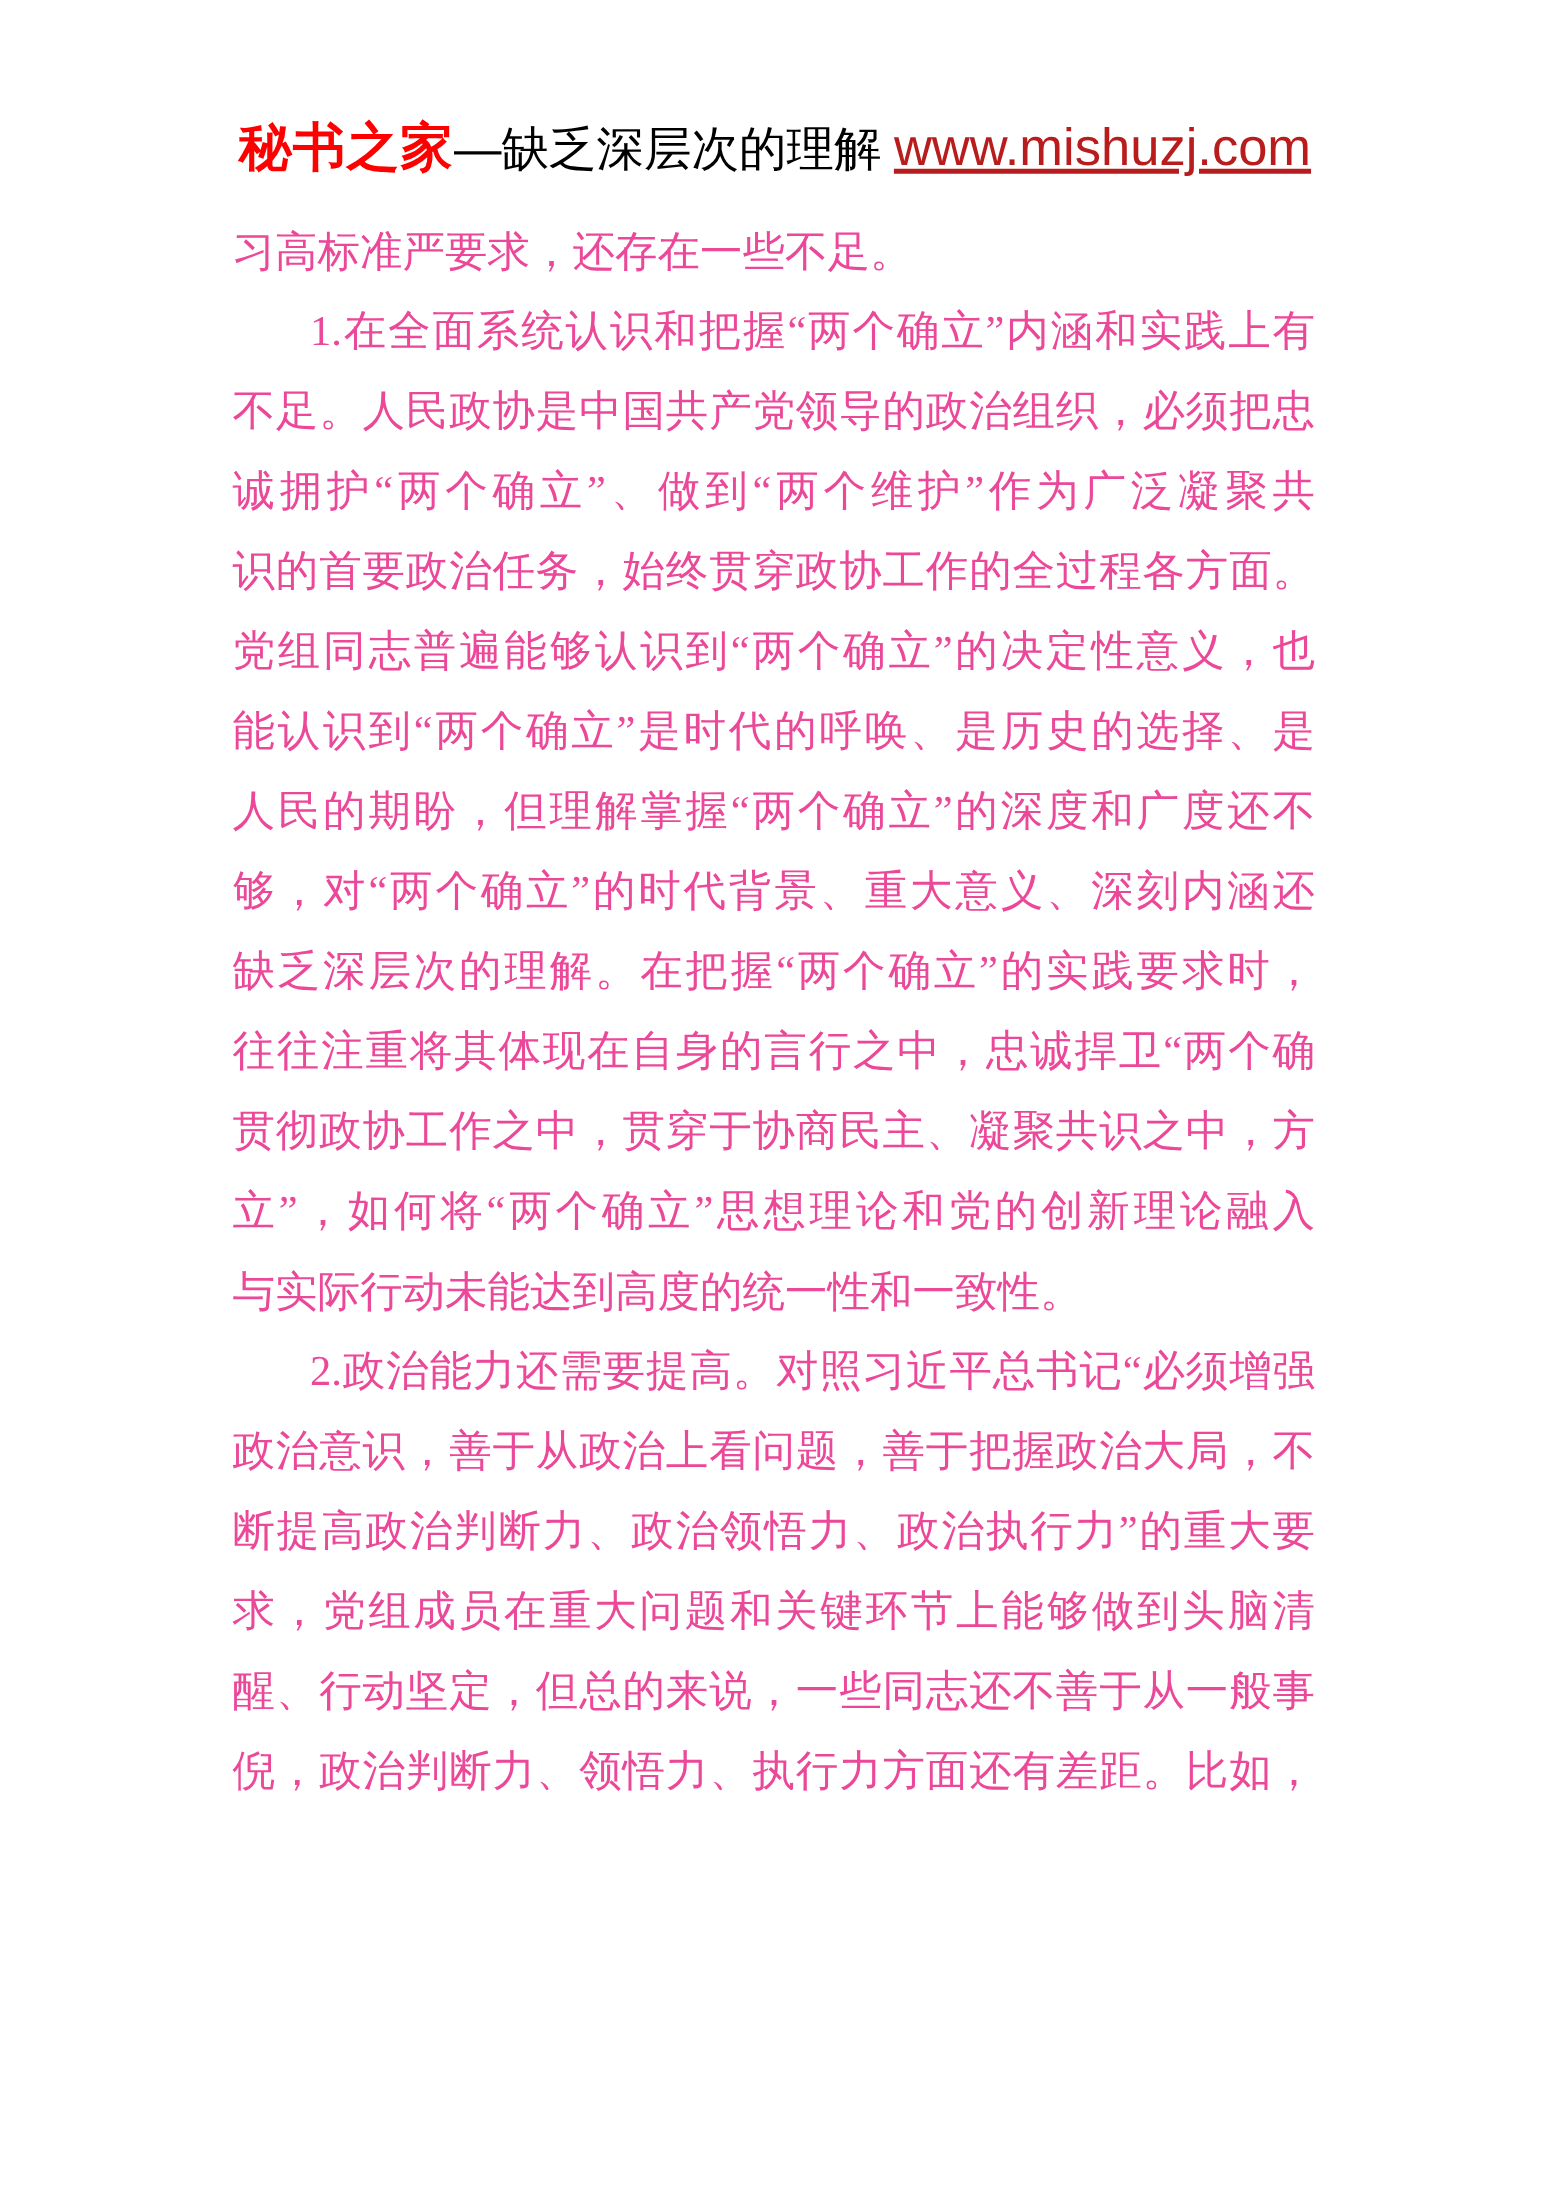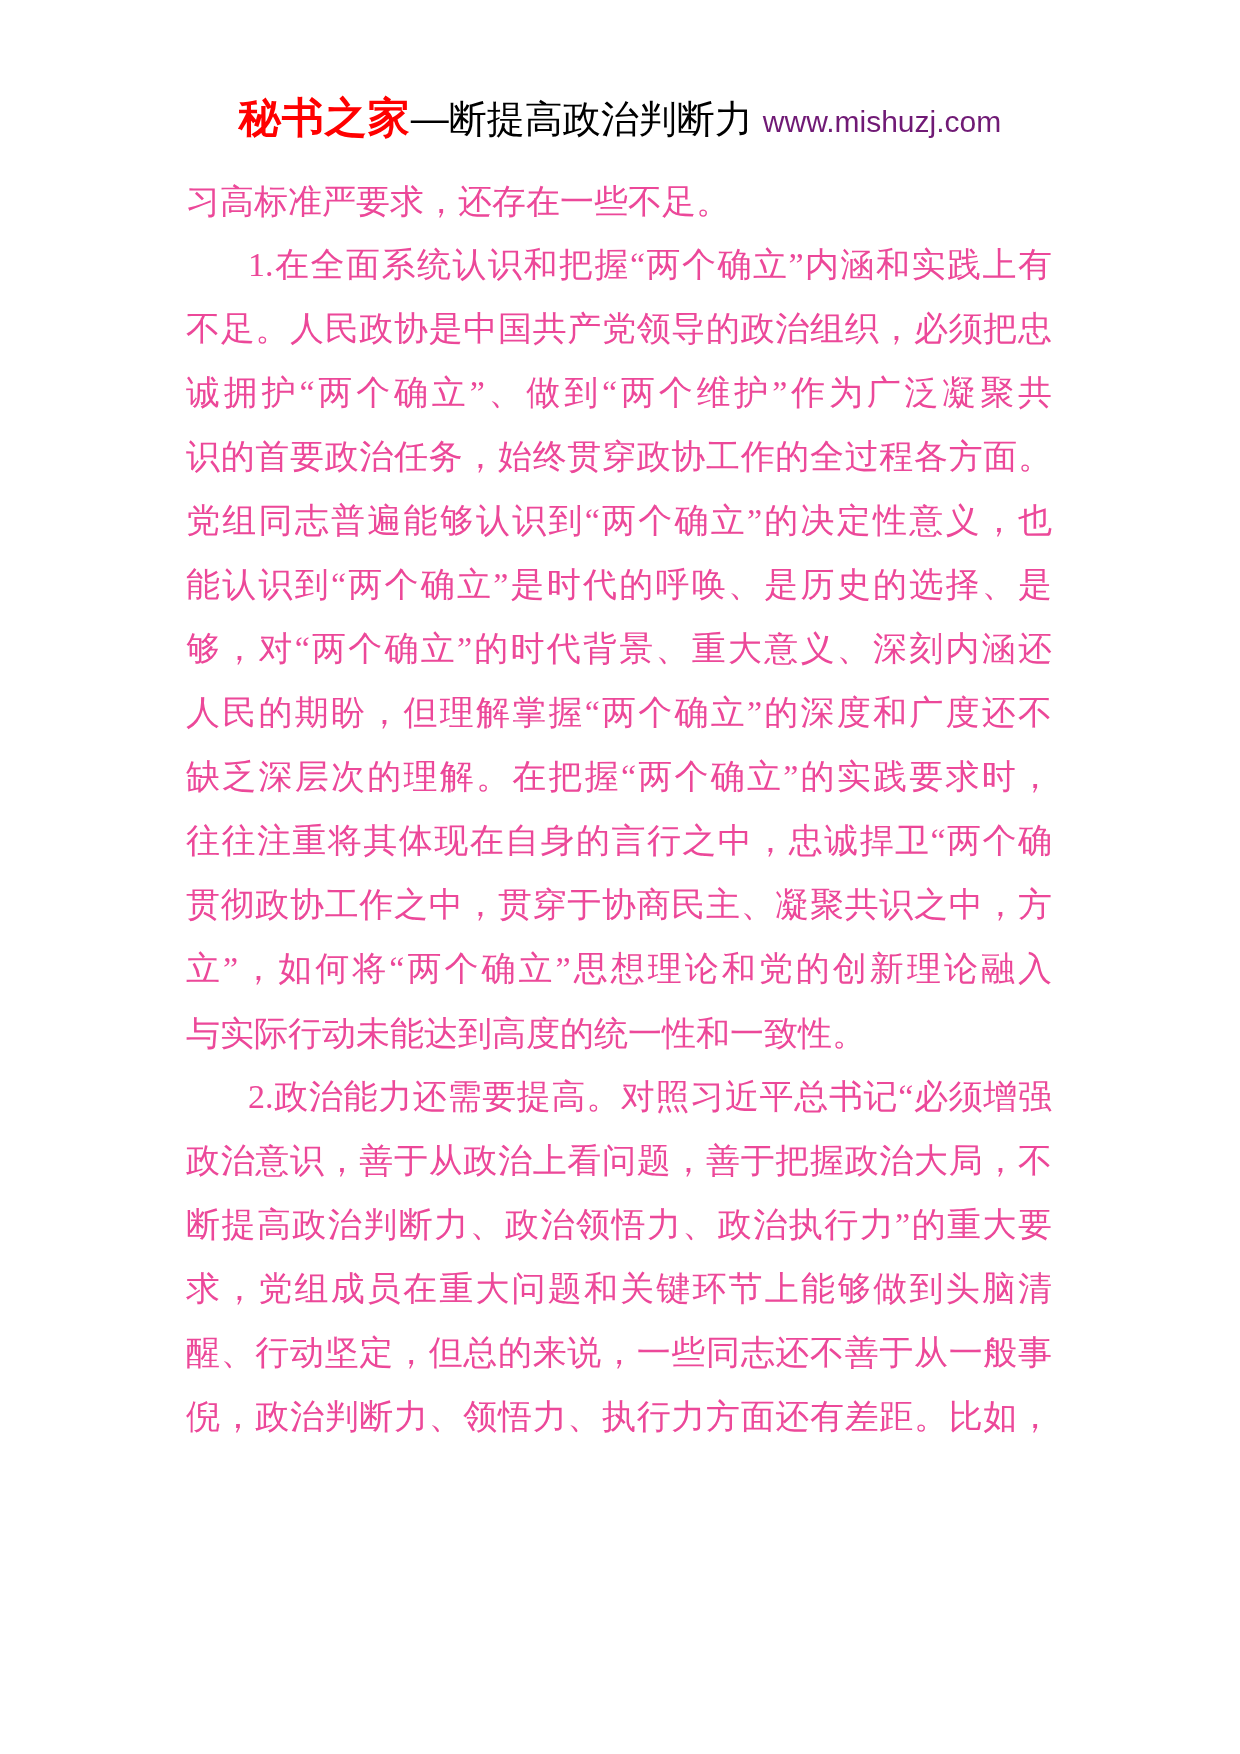--- a/index.html
+++ b/index.html
@@ -29,23 +29,24 @@
   }
   .header .dash {
     color: #000000;
     font-size: 38px;
   }
   .header .tagline {
     color: #000000;
     font-size: 38px;
   }
   .header .url {
-    color: #701a75;
-    font-size: 30px;
+    color: #b91c1c;
+    font-size: 42px;
     margin-left: 10px;
+    text-decoration: underline;
   }
   .doc-body {
     margin: 14px 188px 0 186px; 
     color: #000000;
   }
   .line {
     font-size: 34px;
     height: 64px;
     line-height: 64px;
     text-align: left;
@@ -59,32 +60,32 @@
   }
   .line.indent {
     text-indent: 62px;
   }
 </style>
 </head>
 <body>
 
 <div class="page">
   <div class="header">
-    <span class="site-name">秘书之家</span><span class="dash">—</span><span class="tagline">断提高政治判断力</span><span class="url">www.mishuzj.com</span>
+    <span class="site-name">秘书之家</span><span class="dash">—</span><span class="tagline">缺乏深层次的理解</span><span class="url">www.mishuzj.com</span>
   </div>
   <div class="doc-body" id="doc-body">
       <div class="line">习高标准严要求，还存在一些不足。</div>
       <div class="line justify indent">1.在全面系统认识和把握“两个确立”内涵和实践上有</div>
       <div class="line justify">不足。人民政协是中国共产党领导的政治组织，必须把忠</div>
       <div class="line justify">诚拥护“两个确立”、做到“两个维护”作为广泛凝聚共</div>
       <div class="line justify">识的首要政治任务，始终贯穿政协工作的全过程各方面。</div>
       <div class="line justify">党组同志普遍能够认识到“两个确立”的决定性意义，也</div>
       <div class="line justify">能认识到“两个确立”是时代的呼唤、是历史的选择、是</div>
+      <div class="line justify">人民的期盼，但理解掌握“两个确立”的深度和广度还不</div>
       <div class="line justify">够，对“两个确立”的时代背景、重大意义、深刻内涵还</div>
-      <div class="line justify">人民的期盼，但理解掌握“两个确立”的深度和广度还不</div>
       <div class="line justify">缺乏深层次的理解。在把握“两个确立”的实践要求时，</div>
       <div class="line justify">往往注重将其体现在自身的言行之中，忠诚捍卫“两个确</div>
       <div class="line justify">贯彻政协工作之中，贯穿于协商民主、凝聚共识之中，方</div>
       <div class="line justify">立”，如何将“两个确立”思想理论和党的创新理论融入</div>
       <div class="line">与实际行动未能达到高度的统一性和一致性。</div>
       <div class="line justify indent">2.政治能力还需要提高。对照习近平总书记“必须增强</div>
       <div class="line justify">政治意识，善于从政治上看问题，善于把握政治大局，不</div>
       <div class="line justify">断提高政治判断力、政治领悟力、政治执行力”的重大要</div>
       <div class="line justify">求，党组成员在重大问题和关键环节上能够做到头脑清</div>
       <div class="line justify">醒、行动坚定，但总的来说，一些同志还不善于从一般事</div>

